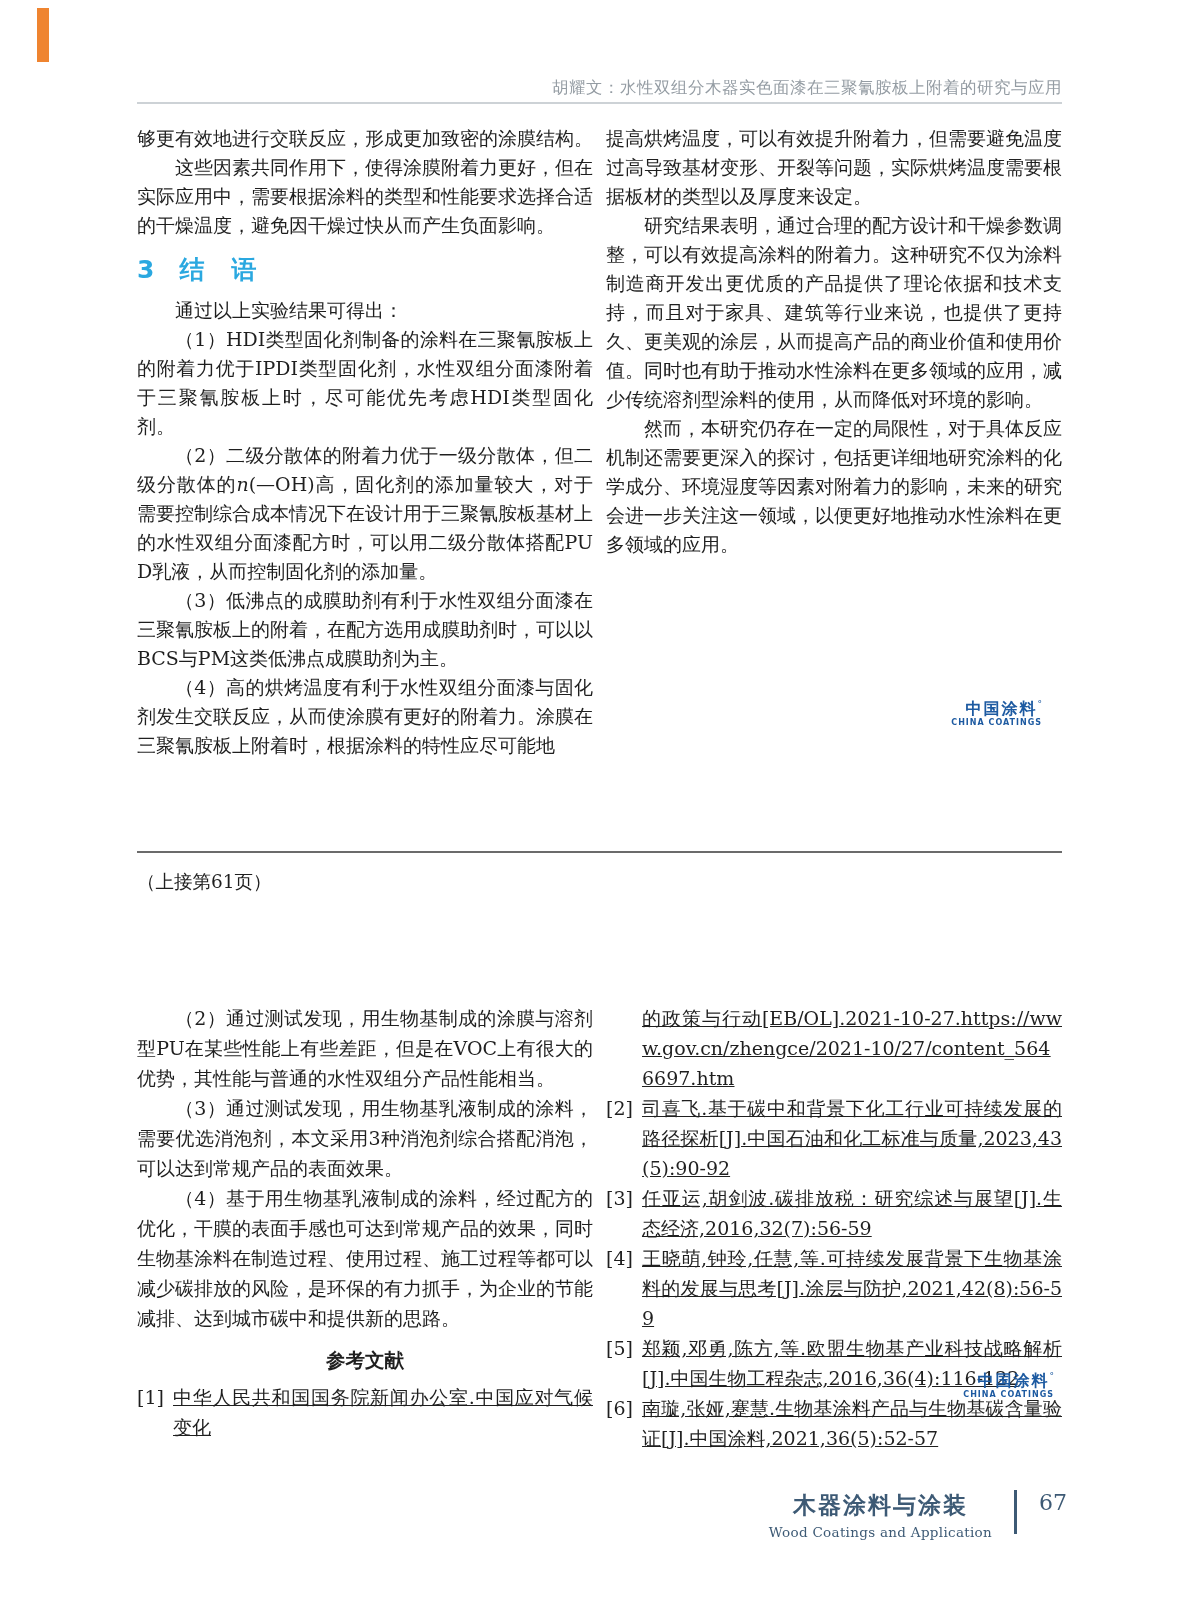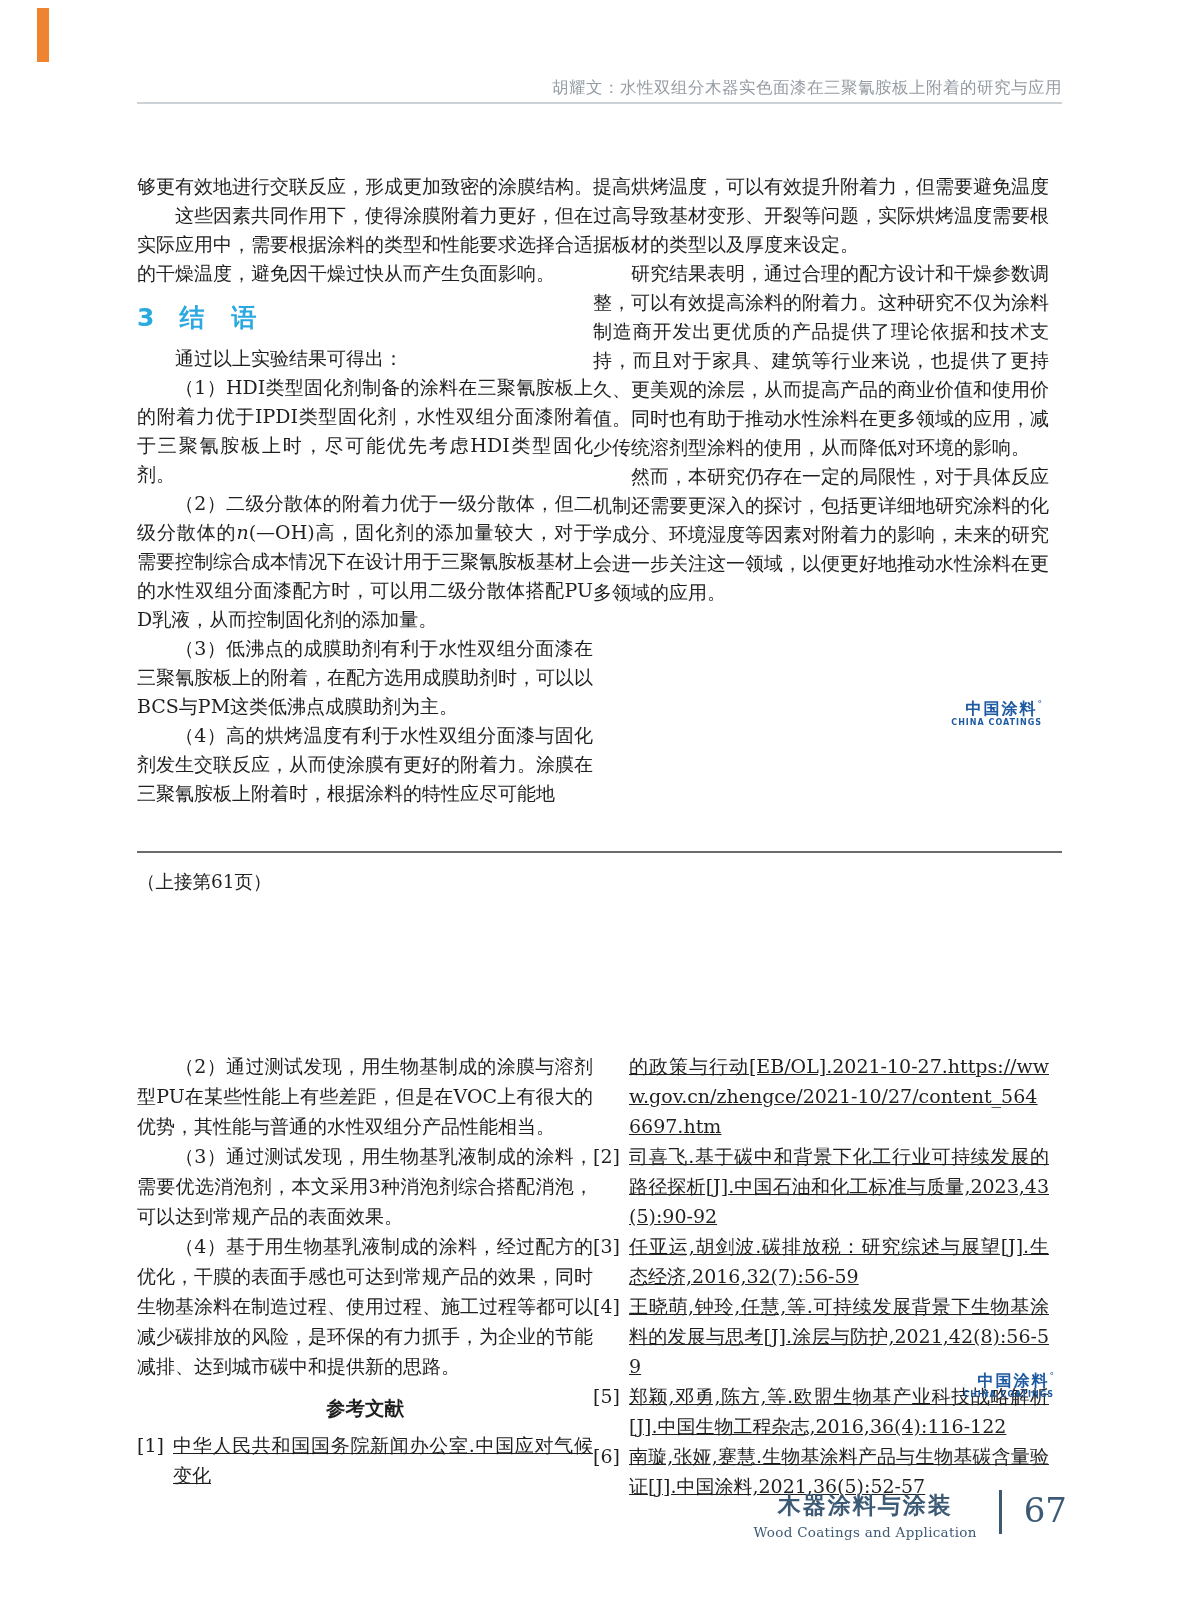--- a/index.html
+++ b/index.html
@@ -33,22 +33,21 @@
   .header-rule {
     position: absolute;
     top: 102px; left: 137px; width: 925px;
     border-top: 2px solid #cdd2d6;
   }
 
   .cols {
     position: absolute;
     left: 137px; width: 925px;
     display: flex;
-    gap: 0;
-    margin-top: 48px;
+    gap: 13px;
   }
   .cols-top { top: 124px; }
   .cols-bottom { top: 1003px; }
   .col { width: 456px; }
 
   .col p {
     font-size: 19px;
     line-height: 29px;
     text-align: justify;
     text-indent: 2em;
@@ -126,21 +125,21 @@
     letter-spacing: 2px;
     white-space: nowrap;
   }
   .footer-en {
     font-size: 13.5px;
     margin-top: 3px;
     letter-spacing: 0.3px;
     white-space: nowrap;
   }
   .footer-bar { width: 3px; height: 44px; background: #3d5a75; }
-  .footer-num { font-size: 34px; }
+  .footer-num { font-size: 22px; }
 </style>
 </head>
 <body>
 
 <div class="page">
 
   <div class="orange-tab"></div>
 
   <div class="running-title">胡耀文：水性双组分木器实色面漆在三聚氰胺板上附着的研究与应用</div>
   <div class="header-rule"></div>

